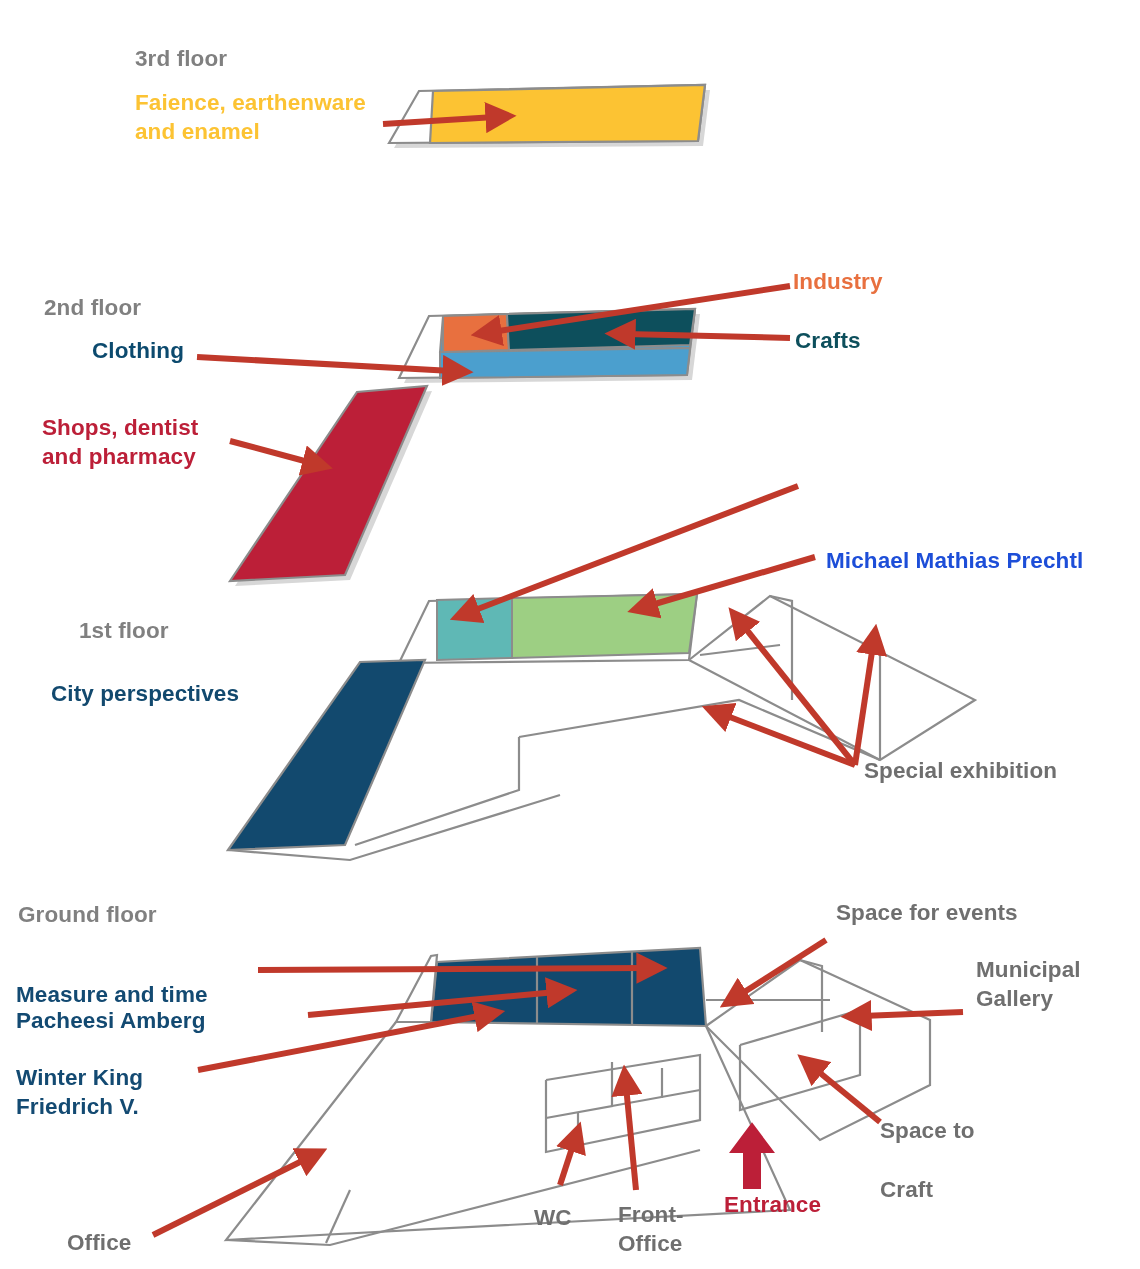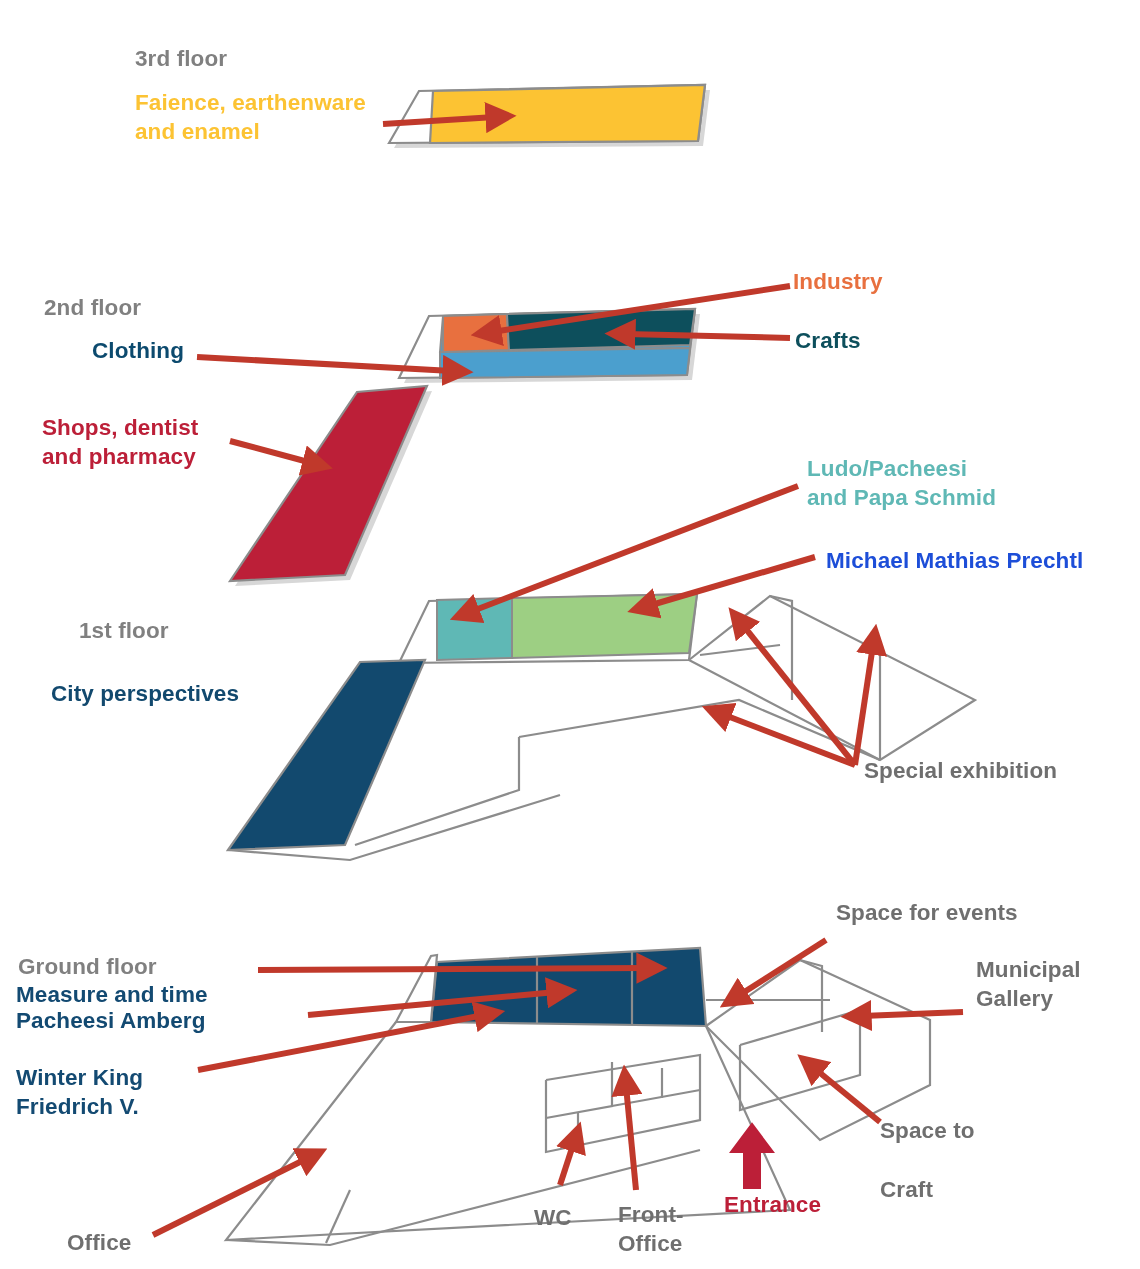--- a/index.html
+++ b/index.html
@@ -147,28 +147,26 @@
   <div class="lbl f23 yellow" style="left:135px; top:88px;">Faience, earthenware
 and enamel</div>
 
   <div class="lbl f23 gray" style="left:44px; top:293px;">2nd floor</div>
   <div class="lbl f23 orange" style="left:793px; top:267px;">Industry</div>
   <div class="lbl f23 teal-dark" style="left:795px; top:326px;">Crafts</div>
   <div class="lbl f23 lightblue" style="left:44px; top:336px;">Clothing</div>
   <div class="lbl f23 crimson" style="left:42px; top:385px;margin-top:28px;">Shops, dentist
 and pharmacy</div>
 
-  <div class="lbl f23 aqua" style="left:807px; top:454px;">Ludo/Pacheesi
-and Papa Schmid</div>
   <div class="lbl f23 green" style="left:826px; top:546px;">Michael Mathias Prechtl</div>
   <div class="lbl f23 gray" style="left:51px; top:616px;margin-left:28px;">1st floor</div>
   <div class="lbl f23 navy" style="left:51px; top:659px;margin-top:20px;">City perspectives</div>
   <div class="lbl f23 darkgray" style="left:864px; top:756px;">Special exhibition</div>
 
-  <div class="lbl f23 gray" style="left:18px; top:952px;text-align:center;">Ground floor</div>
+  <div class="lbl f23 gray" style="left:18px; top:900px;text-align:center;">Ground floor</div>
   <div class="lbl f23 navy-strong" style="left:16px; top:980px;">Measure and time</div>
   <div class="lbl f23 navy-strong" style="left:16px; top:1006px;">Pacheesi Amberg</div>
   <div class="lbl f23 navy-strong" style="left:16px; top:1063px;">Winter King
 Friedrich V.</div>
 
   <div class="lbl f23 darkgray" style="left:836px; top:898px;">Space for events</div>
   <div class="lbl f23 darkgray" style="left:976px; top:955px;">Municipal
 Gallery</div>
   <div class="lbl f23 darkgray" style="left:880px; top:1116px;">Space to
 

